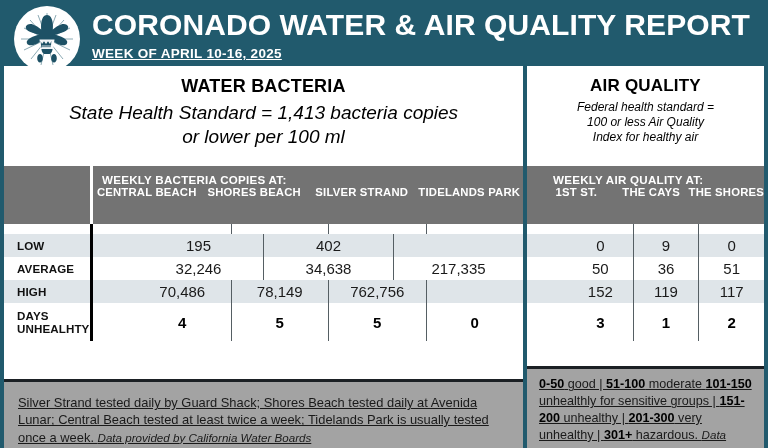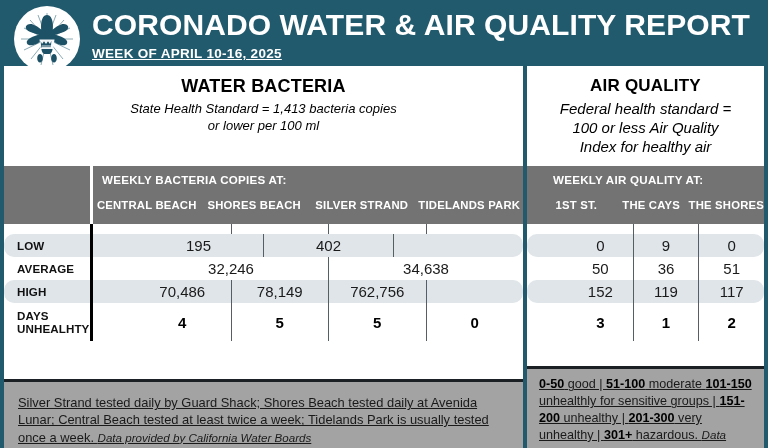--- a/index.html
+++ b/index.html
@@ -75,27 +75,27 @@
   }
   .std h2{
     margin:0;
     font-size:18px;
     font-weight:bold;
     letter-spacing:0.2px;
     color:#000;
   }
   .std p{
     margin:4px 0 0;
-    font-size:13px;
+    font-size:19px;
     font-style:italic;
     line-height:1.28;
     color:#000;
   }
   .col-air .std h2{font-size:17px;}
-  .col-air .std p{font-size:15px;line-height:1.26;}
+  .col-air .std p{font-size:12px;line-height:1.26;}
 
   
   .thead{
     background:#737373;
     color:#ffffff;
     height:58px;
     display:flex;
     box-sizing:border-box;
   }
   .thead .lead{
@@ -110,40 +110,38 @@
   }
   .thead .grouplabel{
     font-size:11.6px;
     font-weight:bold;
     letter-spacing:0.25px;
     padding:7px 0 0 9px;
   }
   .thead .names{
     display:flex;
     flex:1 1 auto;
-    align-items:center;
   }
   .thead .names span{
     flex:1 1 0;
     text-align:center;
     font-size:11.3px;
     font-weight:bold;
     letter-spacing:0.2px;
     white-space:nowrap;
   }
   .col-air .thead .cols{border-left:none;padding-left:12px;}
   .col-air .thead .grouplabel{padding-left:14px;}
   .col-air .thead .names span{font-size:11.3px;}
 
   
   .tbody{flex:1 1 auto;display:flex;flex-direction:column;background:#fff;}
   .row{
     display:flex;
     box-sizing:border-box;
-    border-radius:10px;
   }
   .row.stripe{background:#dfe5e9;}
   .row.spacer{height:10px;}
   .row.rowline{height:23px;}
   .row.lastrow{height:38px;}
   .cell-label{
     width:86px;flex:0 0 86px;
     box-sizing:border-box;
     padding-left:13px;
     font-size:11.6px;
@@ -290,20 +288,21 @@
             <div>402</div>
             <div></div>
           </div>
         </div>
 
         <div class="row rowline">
           <div class="cell-label">AVERAGE</div>
           <div class="cells">
             <div>32,246</div>
             <div>34,638</div>
+            <div>217,335</div>
           </div>
         </div>
 
         <div class="row rowline stripe">
           <div class="cell-label">HIGH</div>
           <div class="cells">
             <div>70,486</div>
             <div>78,149</div>
             <div>762,756</div>
             <div></div>

